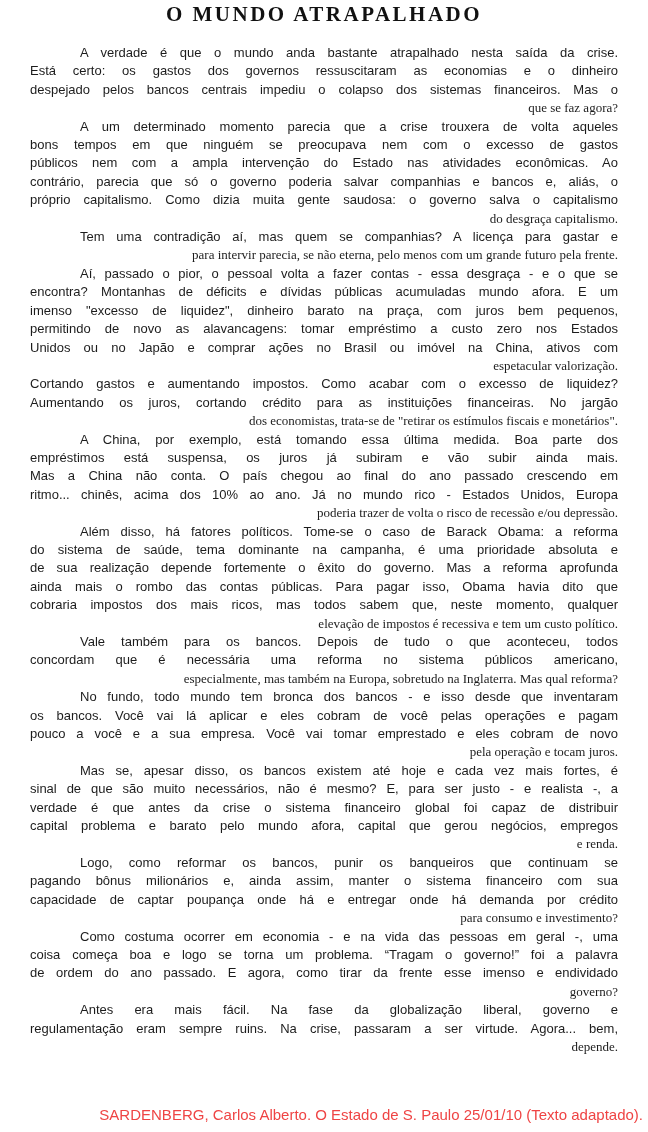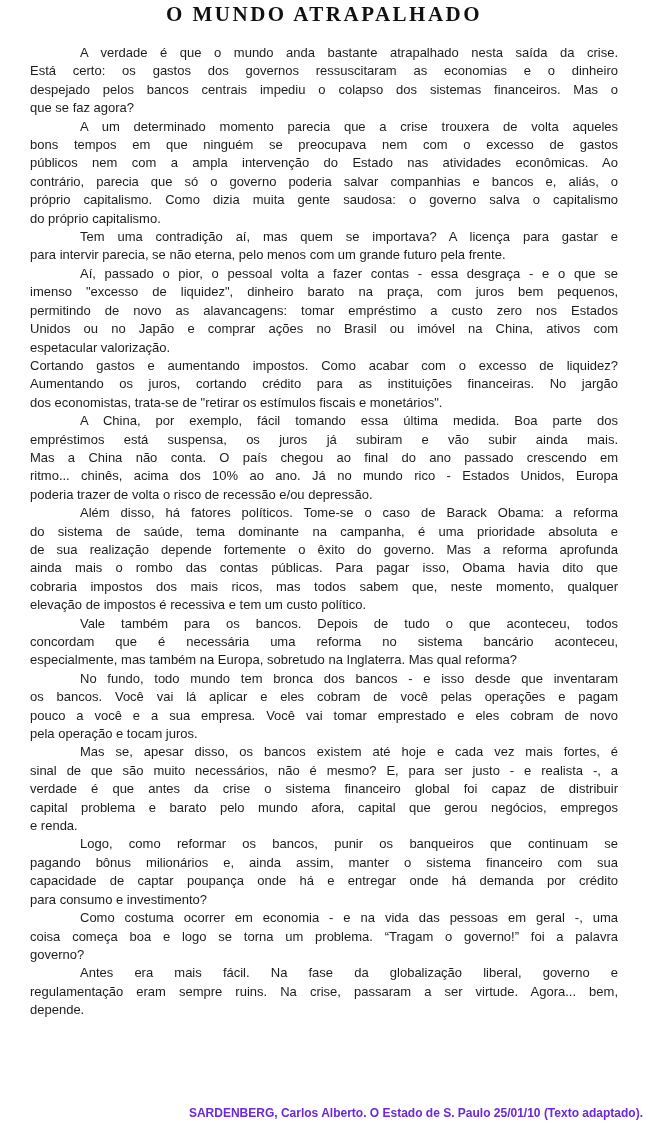--- a/index.html
+++ b/index.html
@@ -32,88 +32,89 @@
   }
   .line {
     position: relative;
     height: 18.42px;
     line-height: 18.42px;
     font-size: 13px;
     overflow: hidden;
     word-spacing: normal;
   }
   .line.just { text-align: justify; text-align-last: justify; }
-  .line.last { text-align: left; }
+  .line.last { text-align: right; font-family: Liberation Serif, serif; }
   .line.indent { padding-left: 50px; }
   .citation {
     position: absolute;
     top: 1106px;
     left: 0; right: 5px;
     text-align: right;
-    font-size: 12px;
-    color: #6d28d9;
-    font-weight: bold;
+    font-size: 15px;
+    color: #ef4444;
   }
 </style>
 </head>
 <body>
 
 <div class="page">
   <div class="doc-title">O MUNDO ATRAPALHADO</div>
 
   <div class="text-block">
       <div class="line just indent"><span>A verdade é que o mundo anda bastante atrapalhado nesta saída da crise.</span></div>
       <div class="line just"><span>Está certo: os gastos dos governos ressuscitaram as economias e o dinheiro</span></div>
       <div class="line just"><span>despejado pelos bancos centrais impediu o colapso dos sistemas financeiros. Mas o</span></div>
       <div class="line last"><span>que se faz agora?</span></div>
       <div class="line just indent"><span>A um determinado momento parecia que a crise trouxera de volta aqueles</span></div>
       <div class="line just"><span>bons tempos em que ninguém se preocupava nem com o excesso de gastos</span></div>
       <div class="line just"><span>públicos nem com a ampla intervenção do Estado nas atividades econômicas. Ao</span></div>
       <div class="line just"><span>contrário, parecia que só o governo poderia salvar companhias e bancos e, aliás, o</span></div>
       <div class="line just"><span>próprio capitalismo. Como dizia muita gente saudosa: o governo salva o capitalismo</span></div>
-      <div class="line last"><span>do próprio capitalismo.</span></div>
-      <div class="line just indent"><span>Tem uma contradição aí, mas quem se importava? A licença para gastar e</span></div>
+      <div class="line last"><span>do desgraça capitalismo.</span></div>
+      <div class="line just indent"><span>Tem uma contradição aí, mas quem se companhias? A licença para gastar e</span></div>
       <div class="line last"><span>para intervir parecia, se não eterna, pelo menos com um grande futuro pela frente.</span></div>
       <div class="line just indent"><span>Aí, passado o pior, o pessoal volta a fazer contas - essa desgraça - e o que se</span></div>
+      <div class="line just"><span>encontra? Montanhas de déficits e dívidas públicas acumuladas mundo afora. E um</span></div>
       <div class="line just"><span>imenso "excesso de liquidez", dinheiro barato na praça, com juros bem pequenos,</span></div>
       <div class="line just"><span>permitindo de novo as alavancagens: tomar empréstimo a custo zero nos Estados</span></div>
       <div class="line just"><span>Unidos ou no Japão e comprar ações no Brasil ou imóvel na China, ativos com</span></div>
       <div class="line last"><span>espetacular valorização.</span></div>
       <div class="line just"><span>Cortando gastos e aumentando impostos. Como acabar com o excesso de liquidez?</span></div>
       <div class="line just"><span>Aumentando os juros, cortando crédito para as instituições financeiras. No jargão</span></div>
       <div class="line last"><span>dos economistas, trata-se de "retirar os estímulos fiscais e monetários".</span></div>
-      <div class="line just indent"><span>A China, por exemplo, fácil tomando essa última medida. Boa parte dos</span></div>
+      <div class="line just indent"><span>A China, por exemplo, está tomando essa última medida. Boa parte dos</span></div>
       <div class="line just"><span>empréstimos está suspensa, os juros já subiram e vão subir ainda mais.</span></div>
       <div class="line just"><span>Mas a China não conta. O país chegou ao final do ano passado crescendo em</span></div>
       <div class="line just"><span>ritmo... chinês, acima dos 10% ao ano. Já no mundo rico - Estados Unidos, Europa</span></div>
       <div class="line last"><span>poderia trazer de volta o risco de recessão e/ou depressão.</span></div>
       <div class="line just indent"><span>Além disso, há fatores políticos. Tome-se o caso de Barack Obama: a reforma</span></div>
       <div class="line just"><span>do sistema de saúde, tema dominante na campanha, é uma prioridade absoluta e</span></div>
       <div class="line just"><span>de sua realização depende fortemente o êxito do governo. Mas a reforma aprofunda</span></div>
       <div class="line just"><span>ainda mais o rombo das contas públicas. Para pagar isso, Obama havia dito que</span></div>
       <div class="line just"><span>cobraria impostos dos mais ricos, mas todos sabem que, neste momento, qualquer</span></div>
       <div class="line last"><span>elevação de impostos é recessiva e tem um custo político.</span></div>
       <div class="line just indent"><span>Vale também para os bancos. Depois de tudo o que aconteceu, todos</span></div>
-      <div class="line just"><span>concordam que é necessária uma reforma no sistema bancário aconteceu,</span></div>
+      <div class="line just"><span>concordam que é necessária uma reforma no sistema públicos americano,</span></div>
       <div class="line last"><span>especialmente, mas também na Europa, sobretudo na Inglaterra. Mas qual reforma?</span></div>
       <div class="line just indent"><span>No fundo, todo mundo tem bronca dos bancos - e isso desde que inventaram</span></div>
       <div class="line just"><span>os bancos. Você vai lá aplicar e eles cobram de você pelas operações e pagam</span></div>
       <div class="line just"><span>pouco a você e a sua empresa. Você vai tomar emprestado e eles cobram de novo</span></div>
       <div class="line last"><span>pela operação e tocam juros.</span></div>
       <div class="line just indent"><span>Mas se, apesar disso, os bancos existem até hoje e cada vez mais fortes, é</span></div>
       <div class="line just"><span>sinal de que são muito necessários, não é mesmo? E, para ser justo - e realista -, a</span></div>
       <div class="line just"><span>verdade é que antes da crise o sistema financeiro global foi capaz de distribuir</span></div>
       <div class="line just"><span>capital problema e barato pelo mundo afora, capital que gerou negócios, empregos</span></div>
       <div class="line last"><span>e renda.</span></div>
       <div class="line just indent"><span>Logo, como reformar os bancos, punir os banqueiros que continuam se</span></div>
       <div class="line just"><span>pagando bônus milionários e, ainda assim, manter o sistema financeiro com sua</span></div>
       <div class="line just"><span>capacidade de captar poupança onde há e entregar onde há demanda por crédito</span></div>
       <div class="line last"><span>para consumo e investimento?</span></div>
       <div class="line just indent"><span>Como costuma ocorrer em economia - e na vida das pessoas em geral -, uma</span></div>
       <div class="line just"><span>coisa começa boa e logo se torna um problema. “Tragam o governo!” foi a palavra</span></div>
+      <div class="line just"><span>de ordem do ano passado. E agora, como tirar da frente esse imenso e endividado</span></div>
       <div class="line last"><span>governo?</span></div>
       <div class="line just indent"><span>Antes era mais fácil. Na fase da globalização liberal, governo e</span></div>
       <div class="line just"><span>regulamentação eram sempre ruins. Na crise, passaram a ser virtude. Agora... bem,</span></div>
       <div class="line last"><span>depende.</span></div>
     </div>
 
   <div class="citation">SARDENBERG, Carlos Alberto. O Estado de S. Paulo 25/01/10 (Texto adaptado).</div>
 </div>
 
 </body></html>

